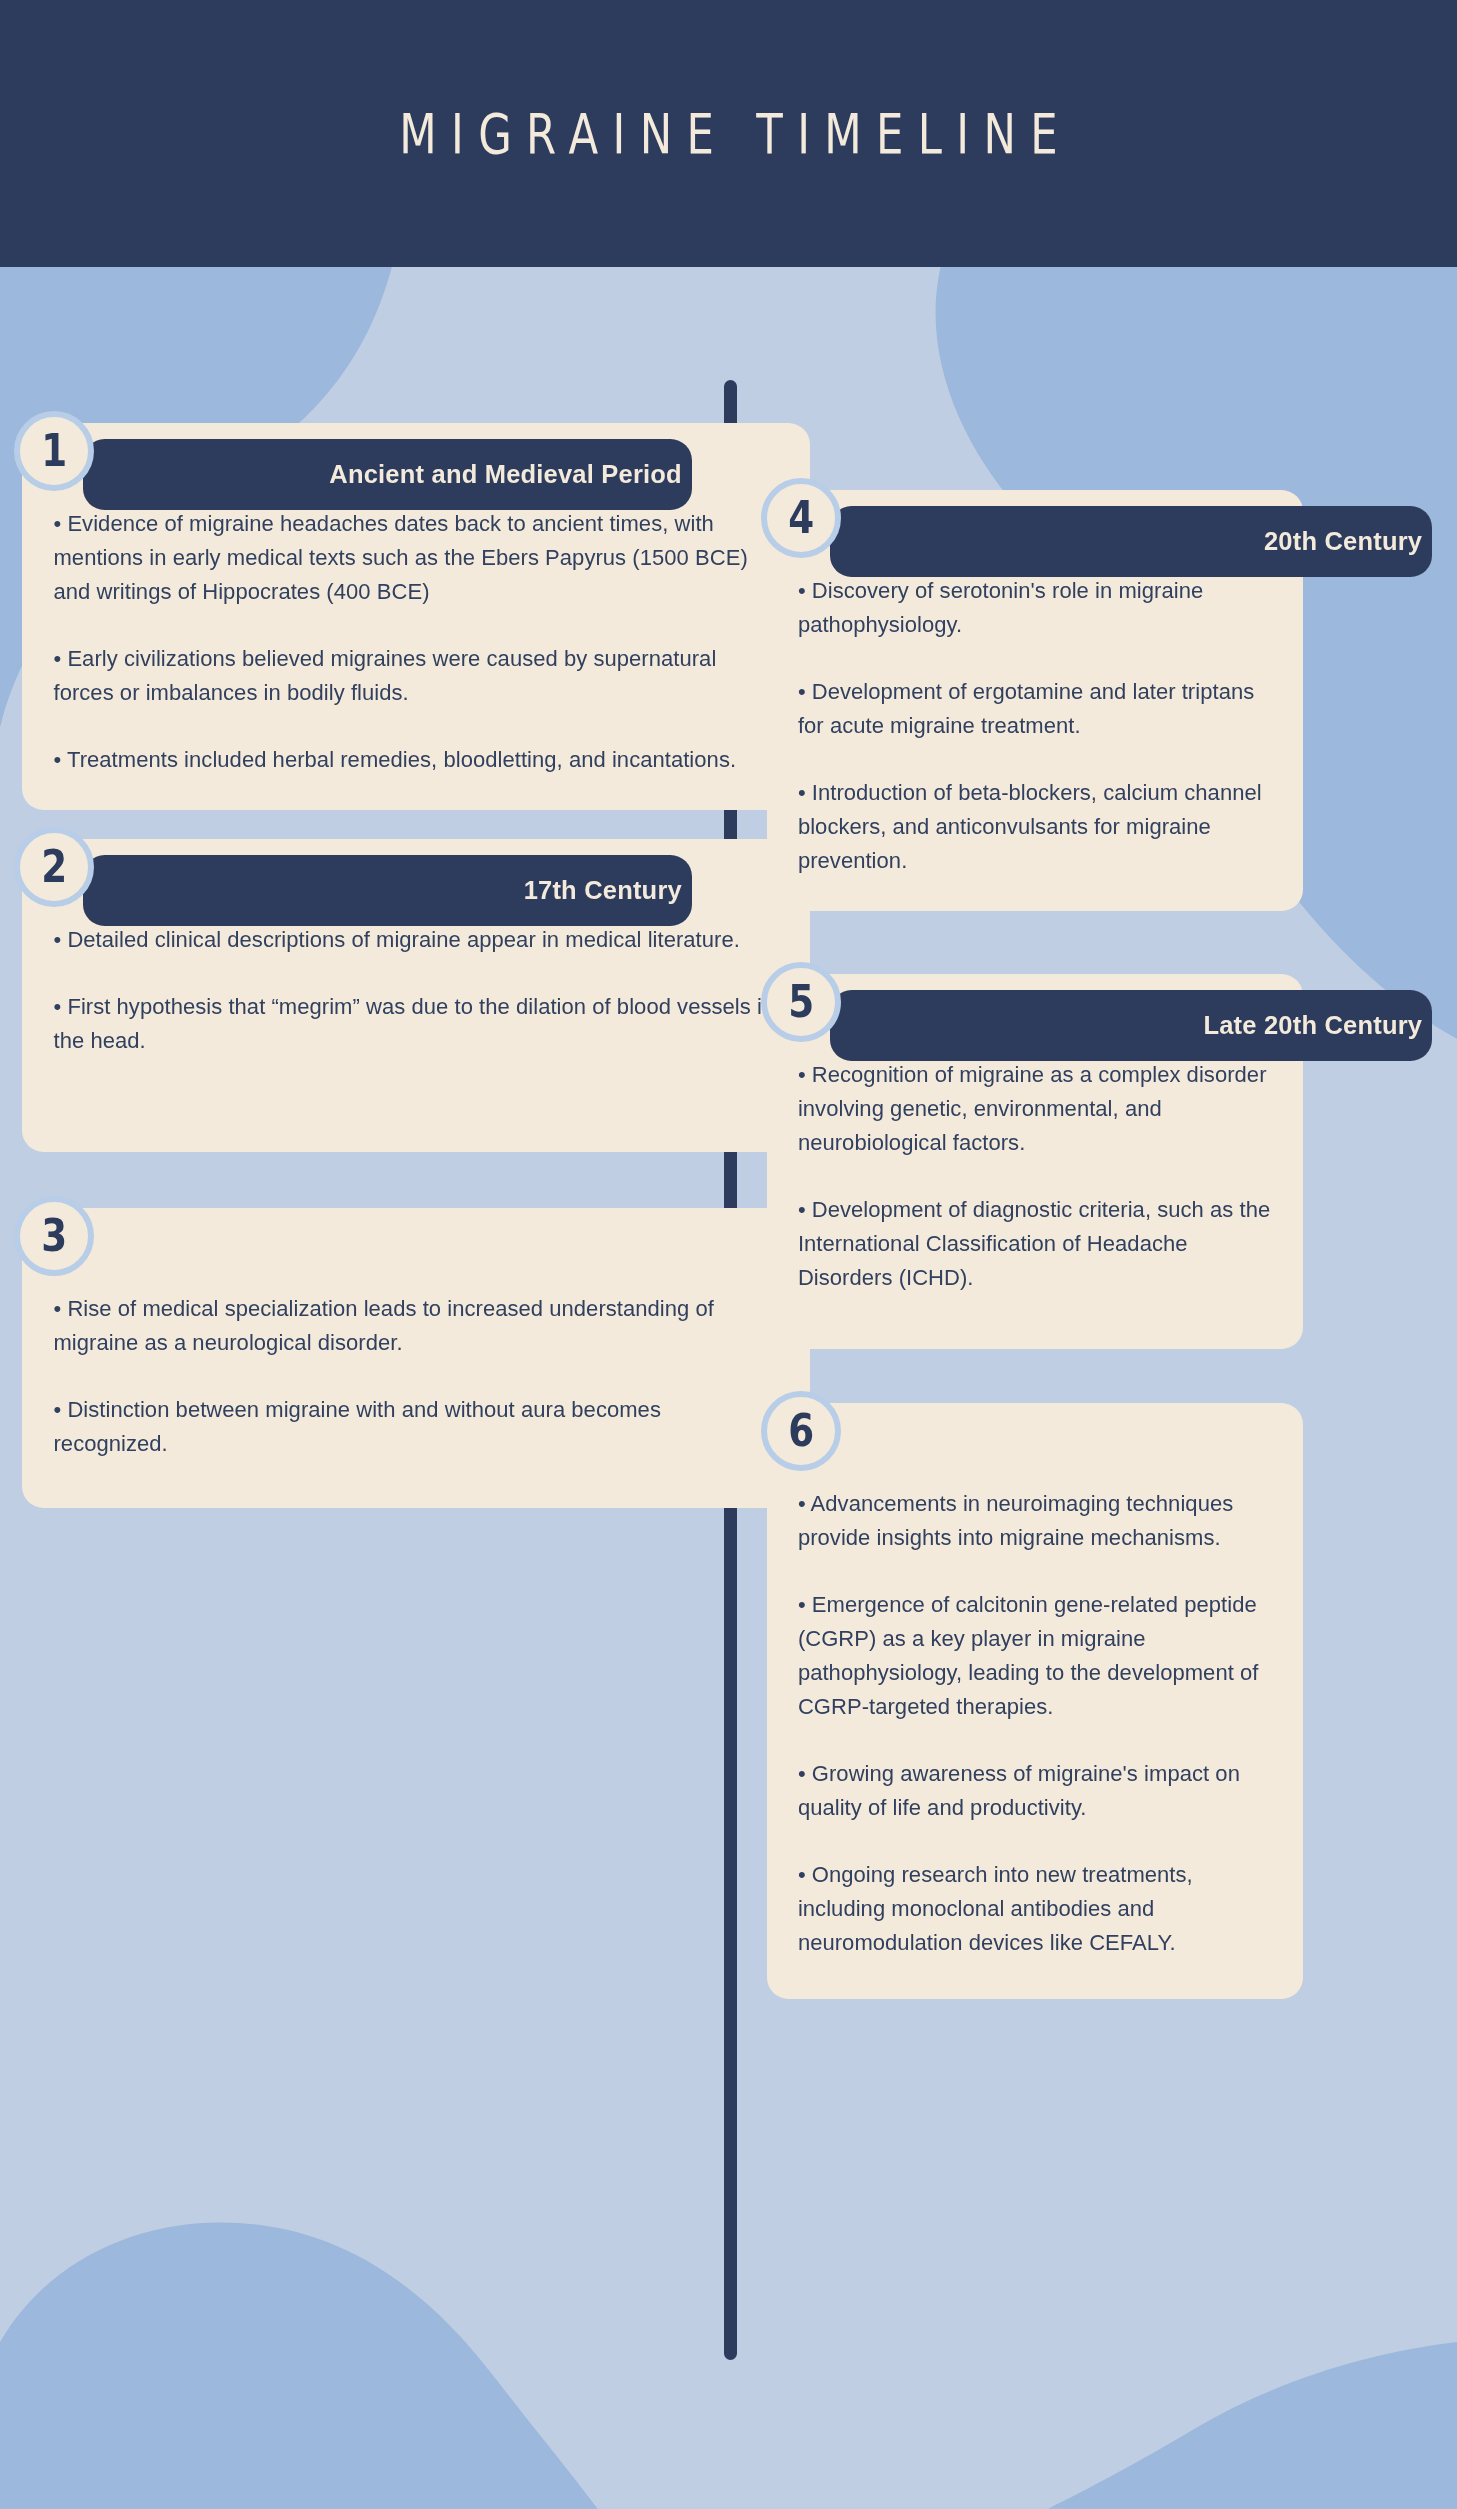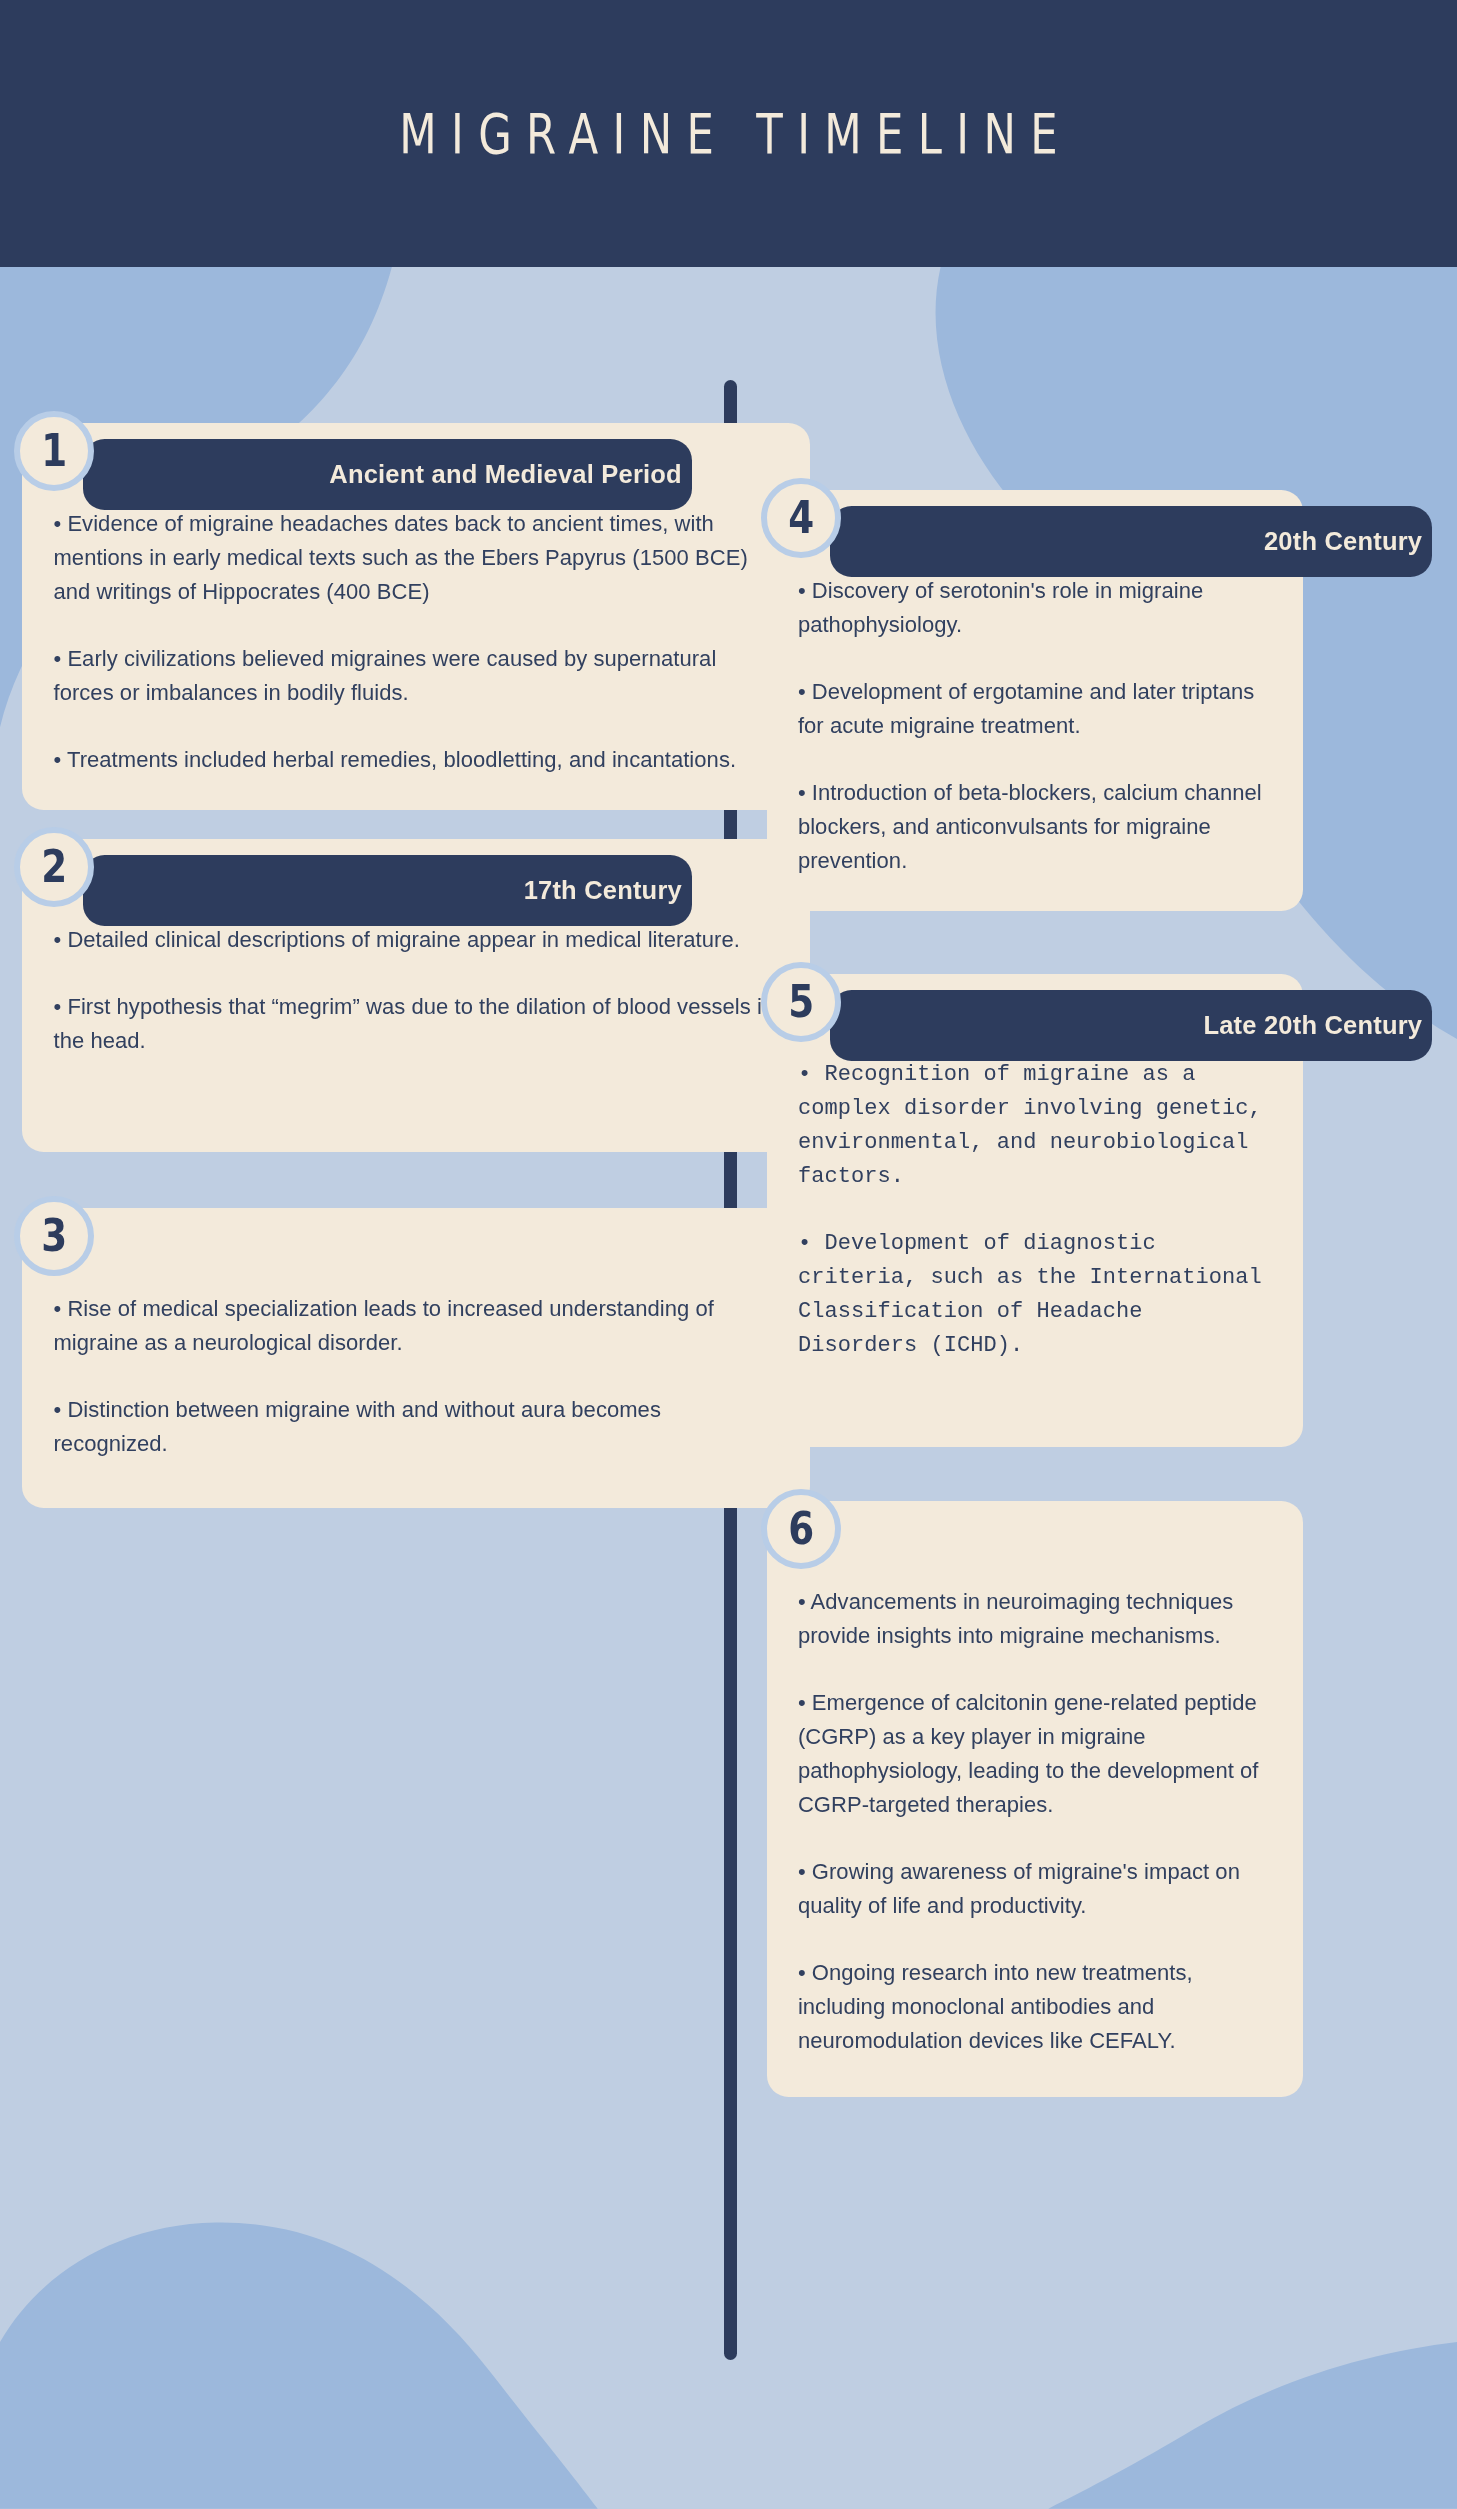--- a/index.html
+++ b/index.html
@@ -219,21 +219,21 @@
         <span class="card-head-label">20th Century</span>
       </div>
       <div class="badge">
         <span class="badge-num">4</span>
       </div>
     </div>
 
     <div class="gap-3"></div>
 
     <div class="card">
-      <div class="card-body" style="padding-bottom:84px;font-family:Liberation Mono, monospace;">
+      <div class="card-body" style="padding-bottom:54px;">
         <div class="bullets">
           <div class="bullet">• Recognition of migraine as a complex disorder involving genetic, environmental, and neurobiological factors.</div>
           <div class="bullet">• Development of diagnostic criteria, such as the International Classification of Headache Disorders (ICHD).</div>
         </div>
       </div>
       <div class="card-head">
         <span class="card-head-label">Late 20th Century</span>
       </div>
       <div class="badge">
         <span class="badge-num">5</span>

